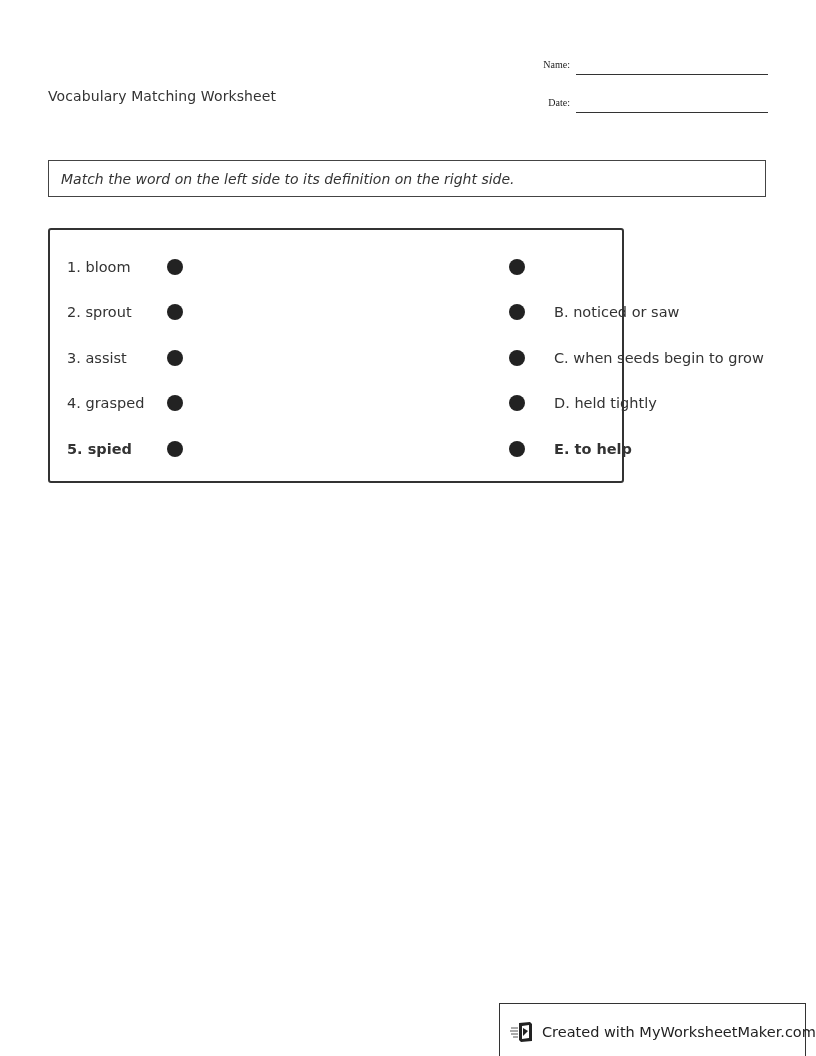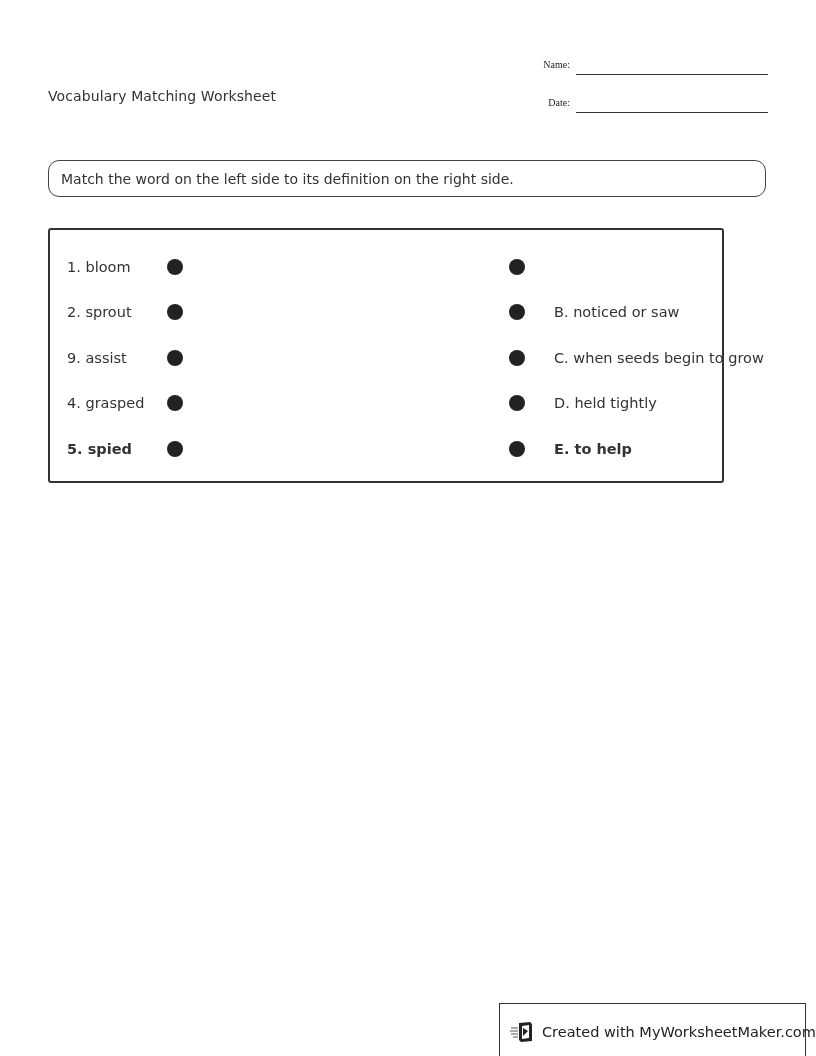--- a/index.html
+++ b/index.html
@@ -46,32 +46,33 @@
       height: 0;
       border-bottom: 1.2px solid #333333;
     }
     .instructions {
       position: absolute;
       left: 48px;
       top: 160px;
       width: 718px;
       height: 37px;
       border: 1.3px solid #444444;
-      border-radius: 11px;
+      border-radius: 0;
       box-sizing: border-box;
       padding-left: 12px;
       line-height: 36px;
       font-size: 14px;
       color: #333333;
+      font-style: italic;
     }
     .match-box {
       position: absolute;
       left: 48px;
       top: 228px;
-      width: 676px;
+      width: 576px;
       height: 255px;
       border: 2px solid #333333;
       border-radius: 3px;
       box-sizing: border-box;
     }
     .match-row {
       position: absolute;
       left: 0;
       width: 100%;
       height: 24px;
@@ -150,21 +151,21 @@
     <span class="dot left"></span>
     <span class="dot right"></span>
   </div>
   <div class="match-row" style="top: 70px;">
     <span class="word">2. sprout</span>
     <span class="dot left"></span>
     <span class="dot right"></span>
     <span class="definition">B. noticed or saw</span>
   </div>
   <div class="match-row" style="top: 116px;">
-    <span class="word">9. assist</span>
+    <span class="word">3. assist</span>
     <span class="dot left"></span>
     <span class="dot right"></span>
     <span class="definition">C. when seeds begin to grow</span>
   </div>
   <div class="match-row" style="top: 161px; padding-left: 47px;">
     <span class="word">4. grasped</span>
     <span class="dot left"></span>
     <span class="dot right"></span>
     <span class="definition">D. held tightly</span>
   </div>

